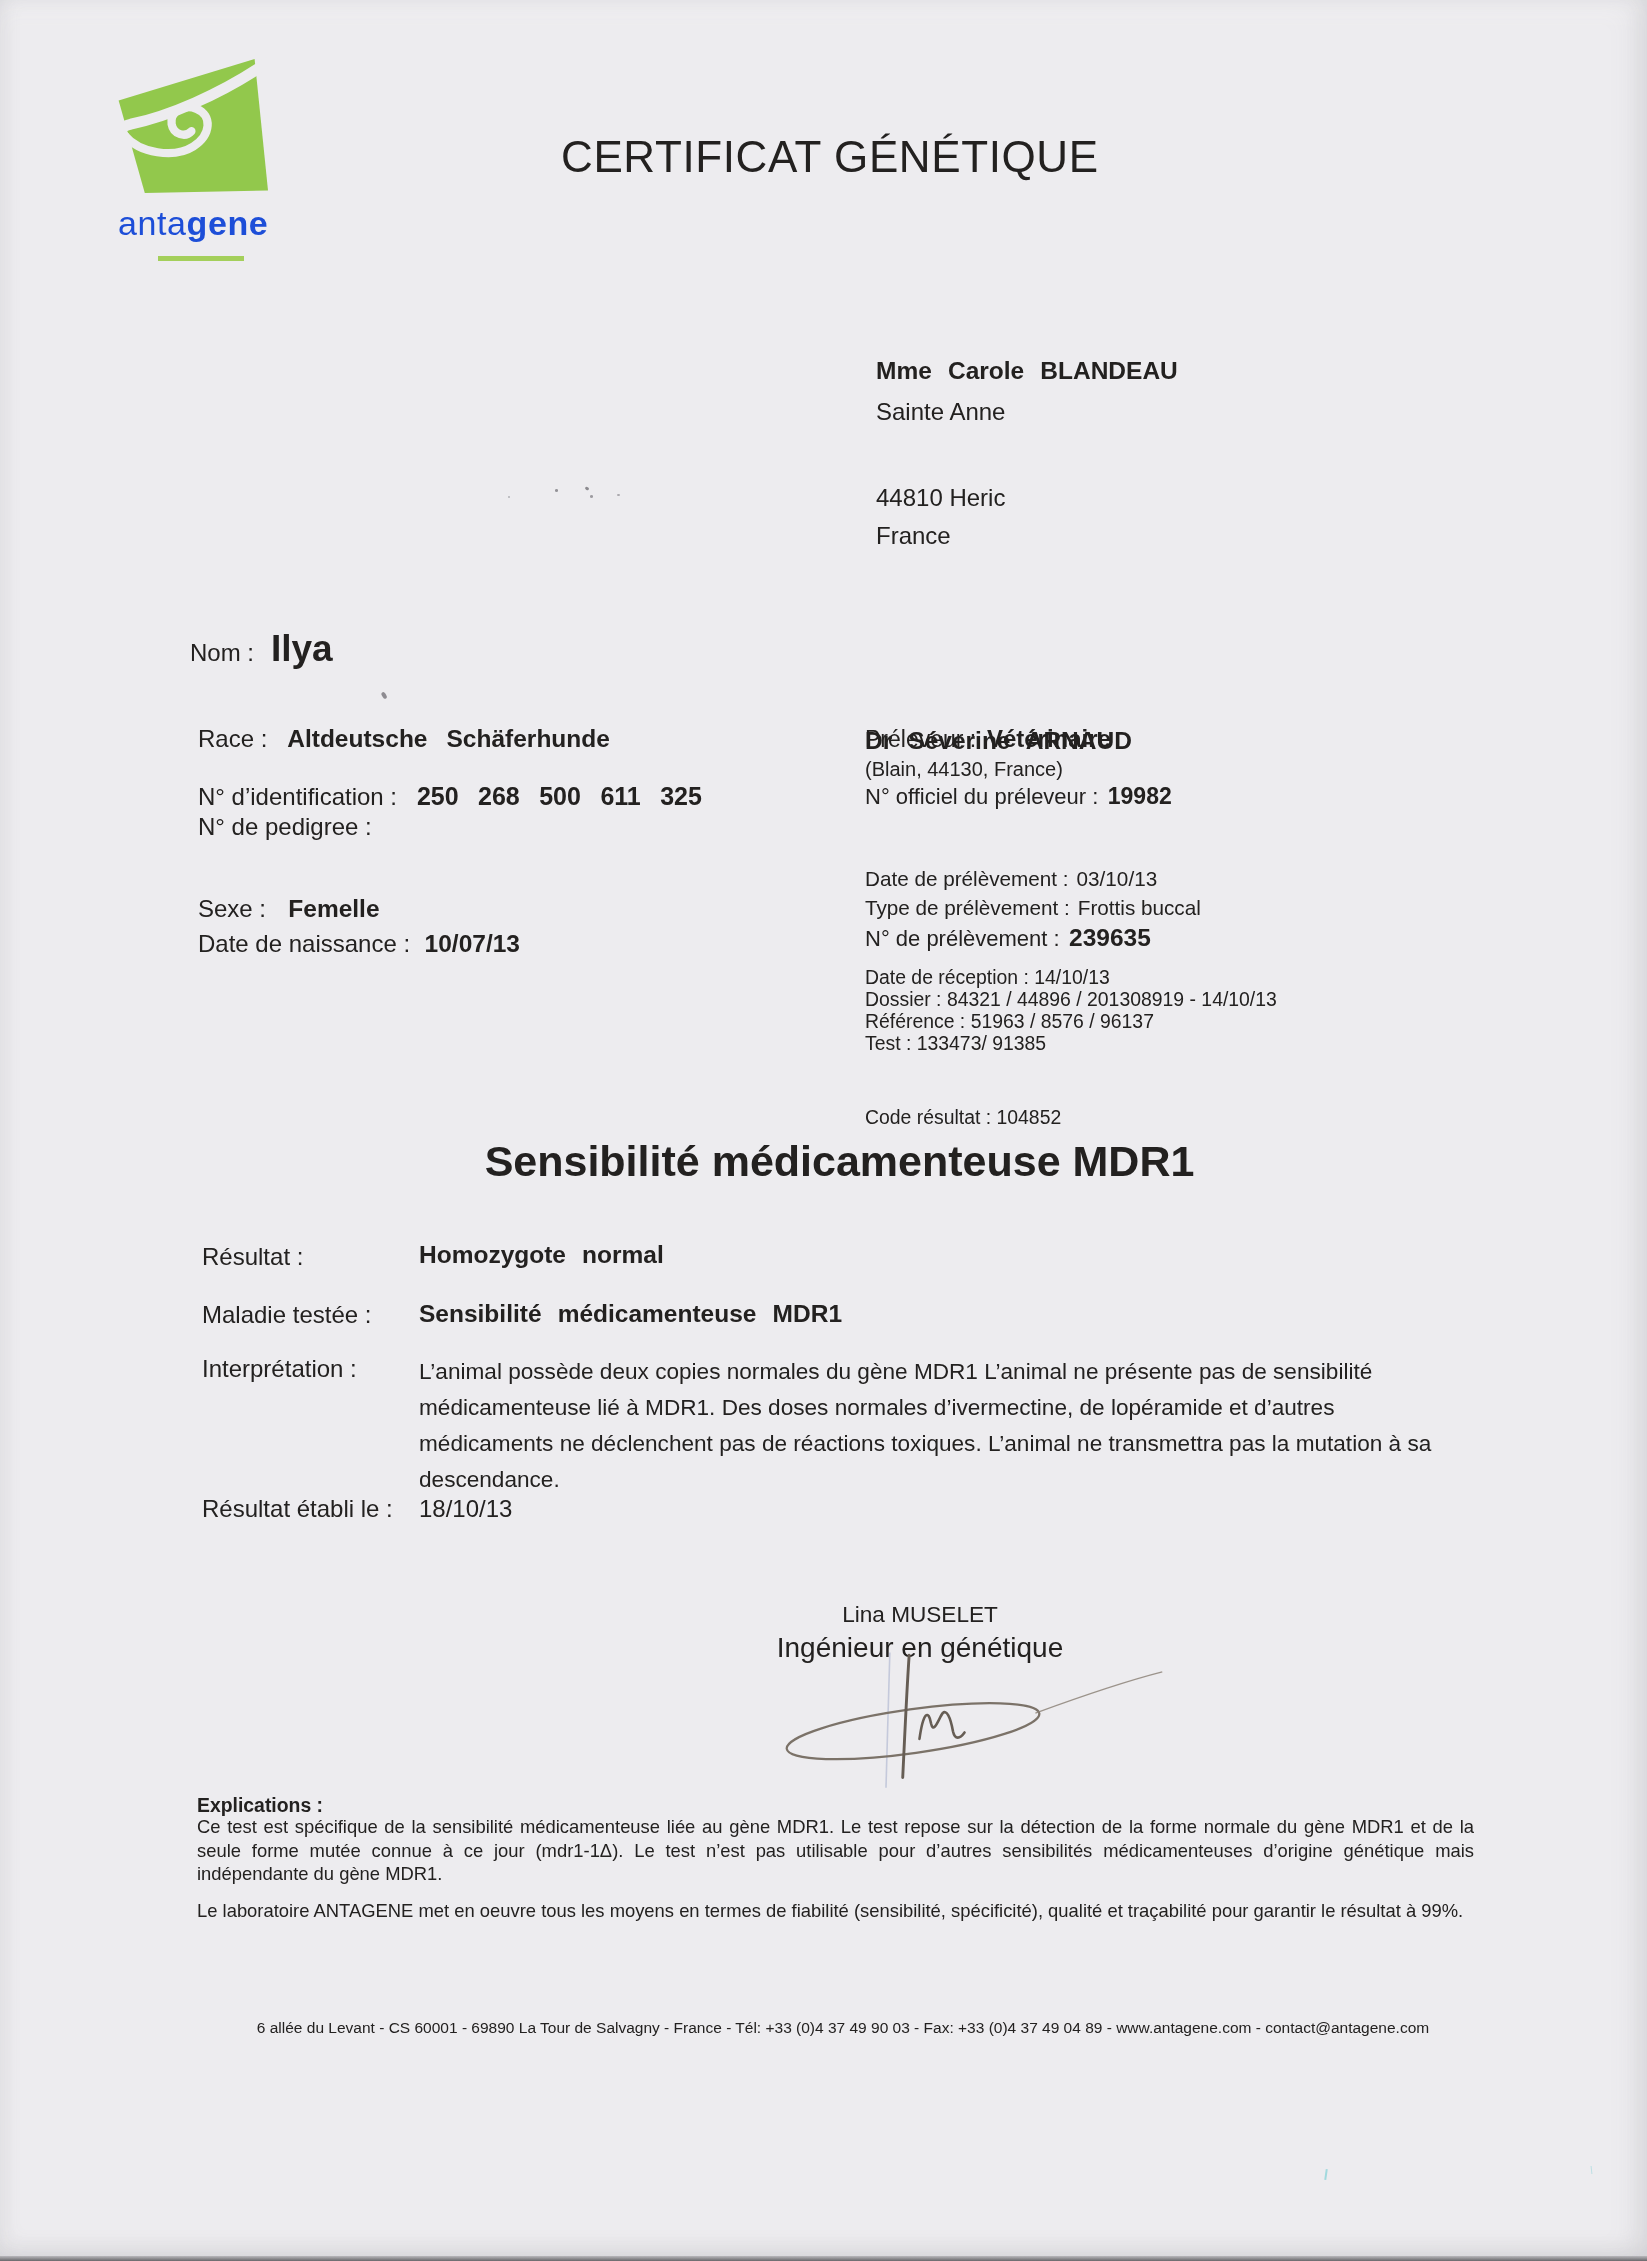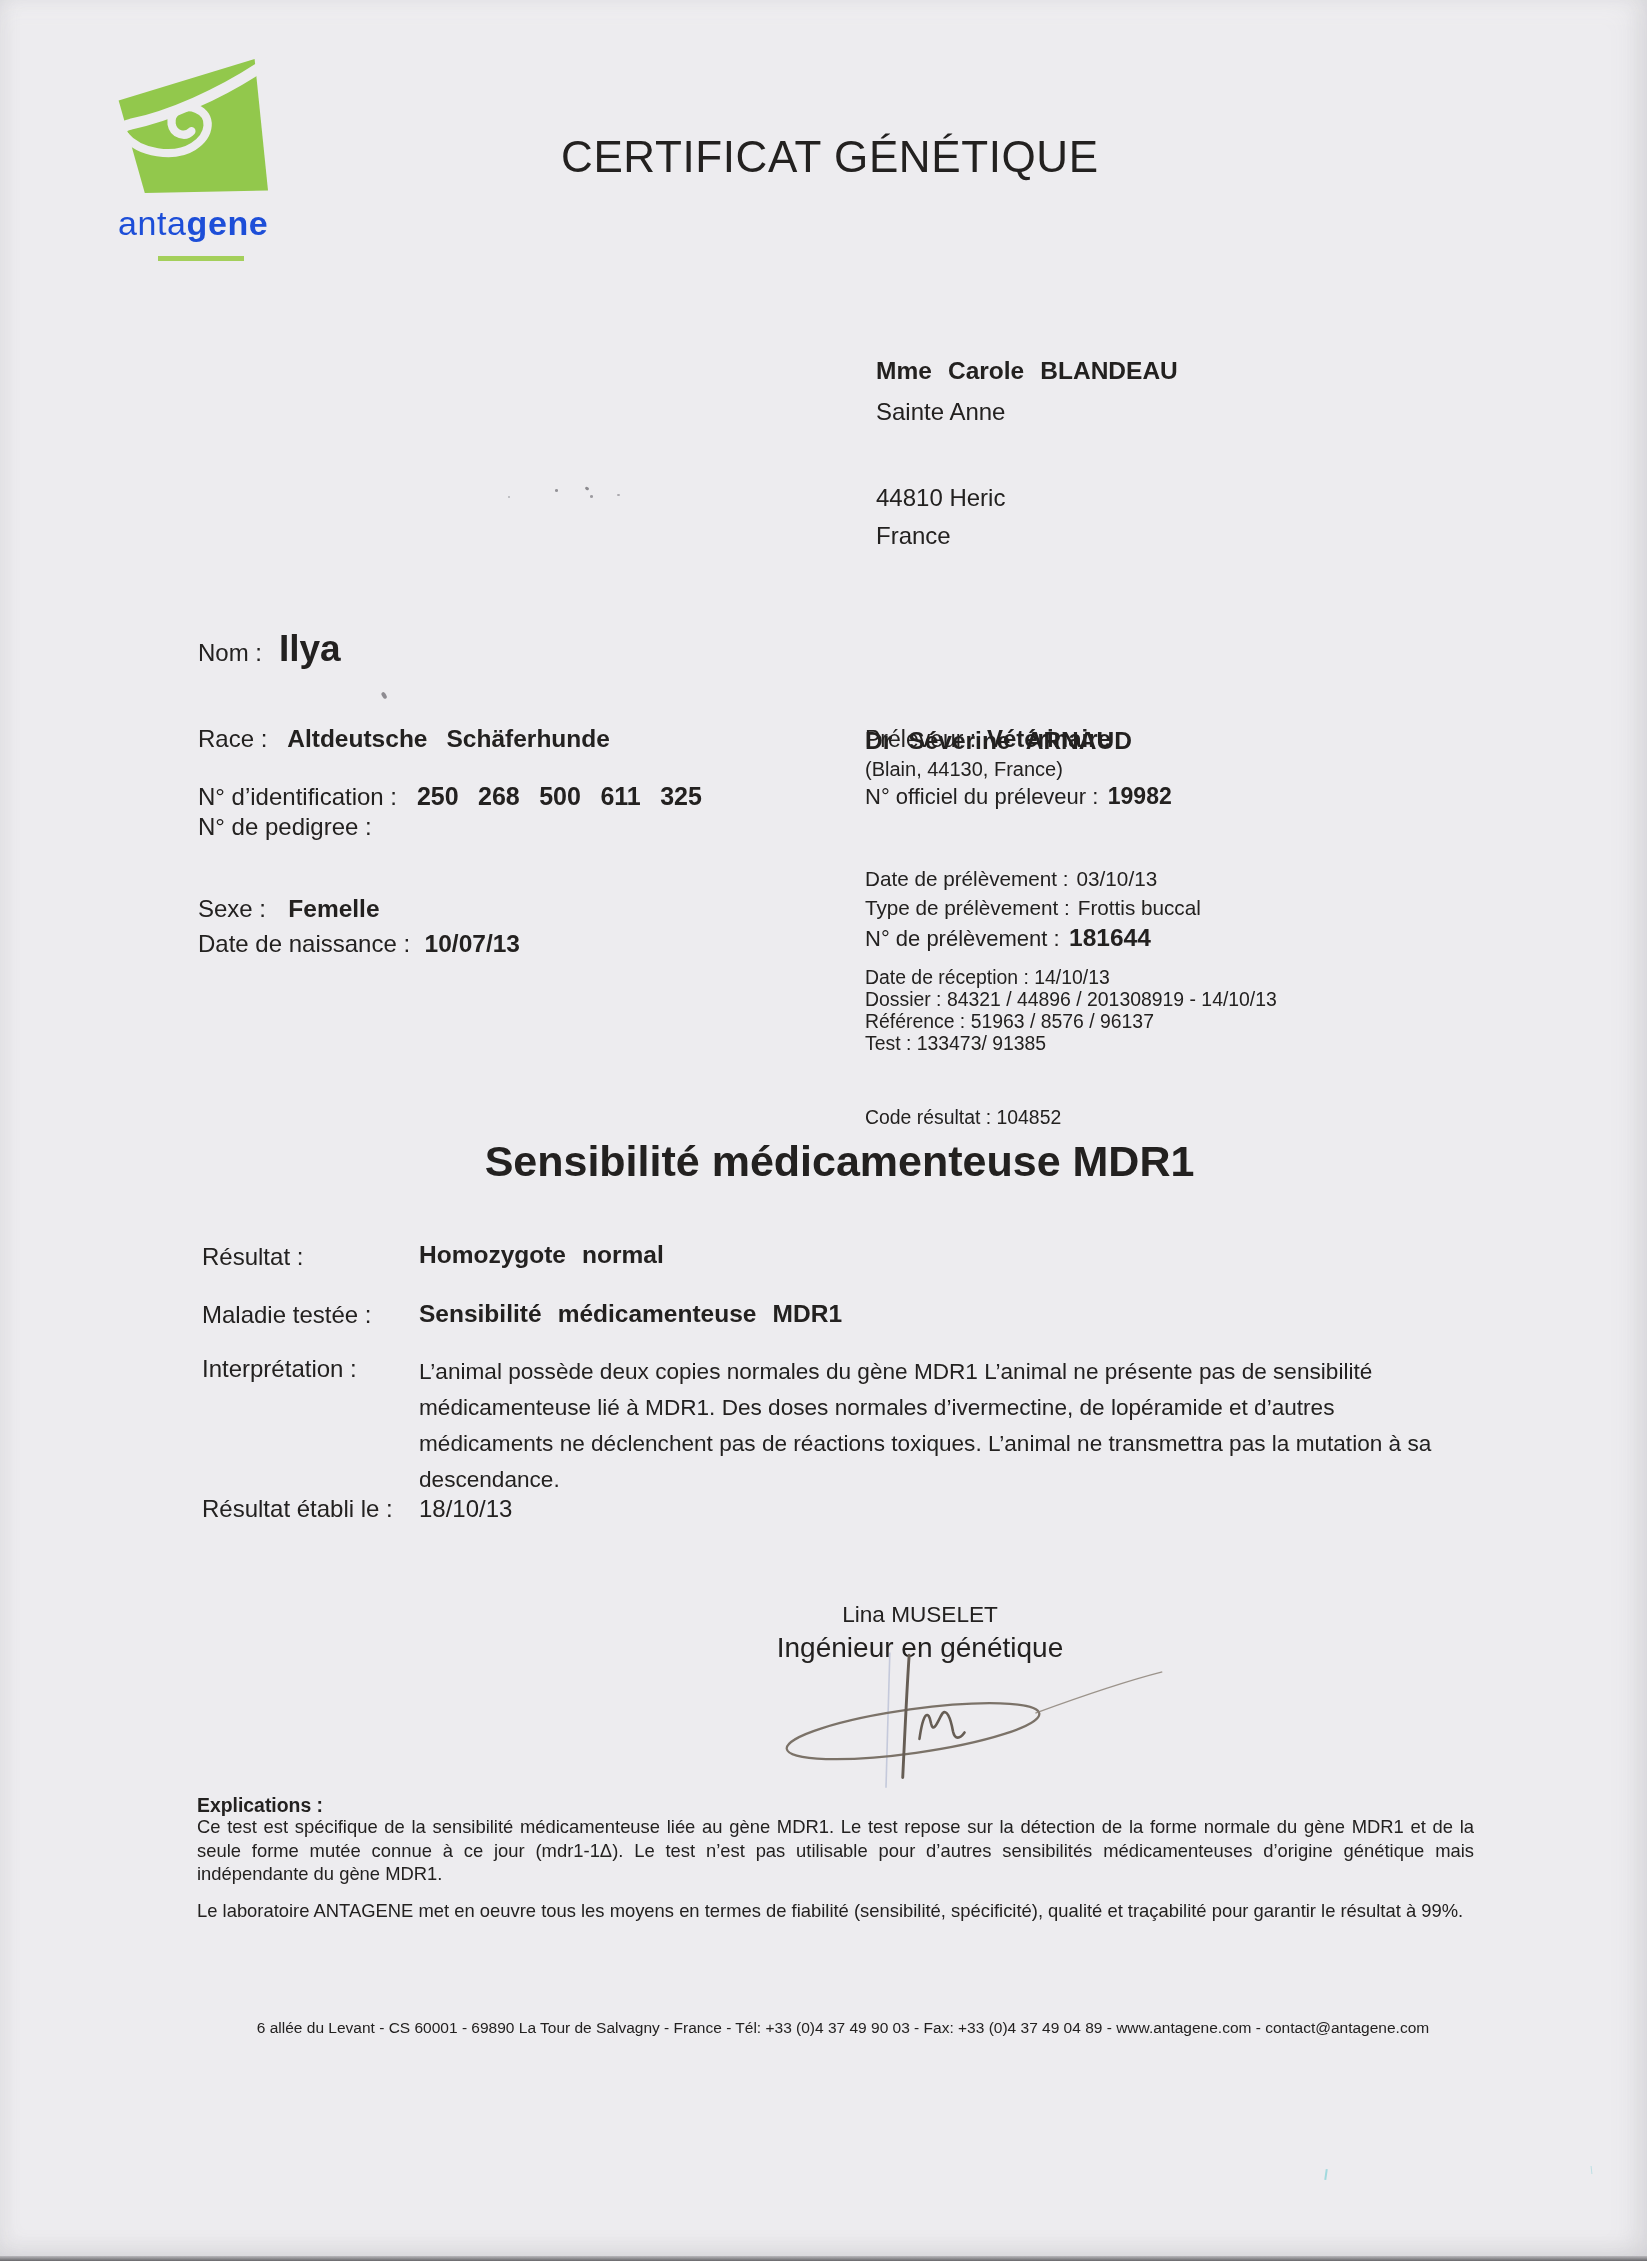--- a/index.html
+++ b/index.html
@@ -49,21 +49,21 @@
   <div class="abs" style="left:876px;top:484px;font-size:24px;">44810 Heric</div>
   <div class="abs" style="left:876px;top:522px;font-size:24px;">France</div>
 
   <div class="speck" style="left:508px;top:496px;width:1.9px;height:1.9px;background:#46444c;opacity:.35;"></div>
   <div class="speck" style="left:555px;top:489px;width:3.2px;height:2.6px;background:#3c3a40;opacity:.5;"></div>
   <div class="speck" style="left:585px;top:487px;width:3.9px;height:3.2px;background:#3c3a40;opacity:.55;transform:rotate(30deg);"></div>
   <div class="speck" style="left:590px;top:495px;width:3.2px;height:2.6px;background:#3c3a40;opacity:.45;"></div>
   <div class="speck" style="left:617px;top:494px;width:2.6px;height:1.9px;background:#46444c;opacity:.4;"></div>
   <div class="speck" style="left:382px;top:692px;width:3.9px;height:6.5px;background:#3f3d44;opacity:.55;transform:rotate(-32deg);border-radius:40%;"></div>
 
-  <div class="abs" style="left:198px;top:628px;">
+  <div class="abs" style="left:190px;top:628px;">
     <span style="font-size:24px;">Nom :</span>
     <span class="b" style="font-size:37px;margin-left:14px;">Ilya</span>
   </div>
 
   <div class="abs" style="left:198px;top:725px;">
     <span style="font-size:24px;">Race :</span>
     <span class="b vwide" style="font-size:24.5px;margin-left:17px;">Altdeutsche Schäferhunde</span>
   </div>
 
   <div class="abs" style="left:198px;top:782px;">
@@ -99,21 +99,21 @@
   <div class="abs" style="left:865px;top:867px;">
     <span style="font-size:20.7px;">Date de prélèvement :</span>
     <span style="font-size:20.7px;margin-left:5.2px;">03/10/13</span>
   </div>
   <div class="abs" style="left:865px;top:896px;">
     <span style="font-size:20.7px;">Type de prélèvement :</span>
     <span style="font-size:20.7px;margin-left:5.2px;">Frottis buccal</span>
   </div>
   <div class="abs" style="left:865px;top:924px;">
     <span style="font-size:22px;">N° de prélèvement :</span>
-    <span class="b" style="font-size:24.5px;margin-left:6.5px;">181644</span>
+    <span class="b" style="font-size:24.5px;margin-left:6.5px;">239635</span>
   </div>
 
   <div class="abs" style="left:865px;top:966px;font-size:19.4px;">Date de réception : 14/10/13</div>
   <div class="abs" style="left:865px;top:988px;font-size:19.4px;">Dossier : 84321 / 44896 / 201308919 - 14/10/13</div>
   <div class="abs" style="left:865px;top:1010px;font-size:19.4px;">Référence : 51963 / 8576 / 96137</div>
   <div class="abs" style="left:865px;top:1032px;font-size:19.4px;">Test : 133473/ 91385</div>
   <div class="abs" style="left:865px;top:1062px;font-size:19.4px;margin-top:44px;">Code résultat : 104852</div>
 
   <div class="abs b center" style="left:calc(50% + 16px);top:1137px;font-size:43px;">Sensibilité médicamenteuse MDR1</div>
 

